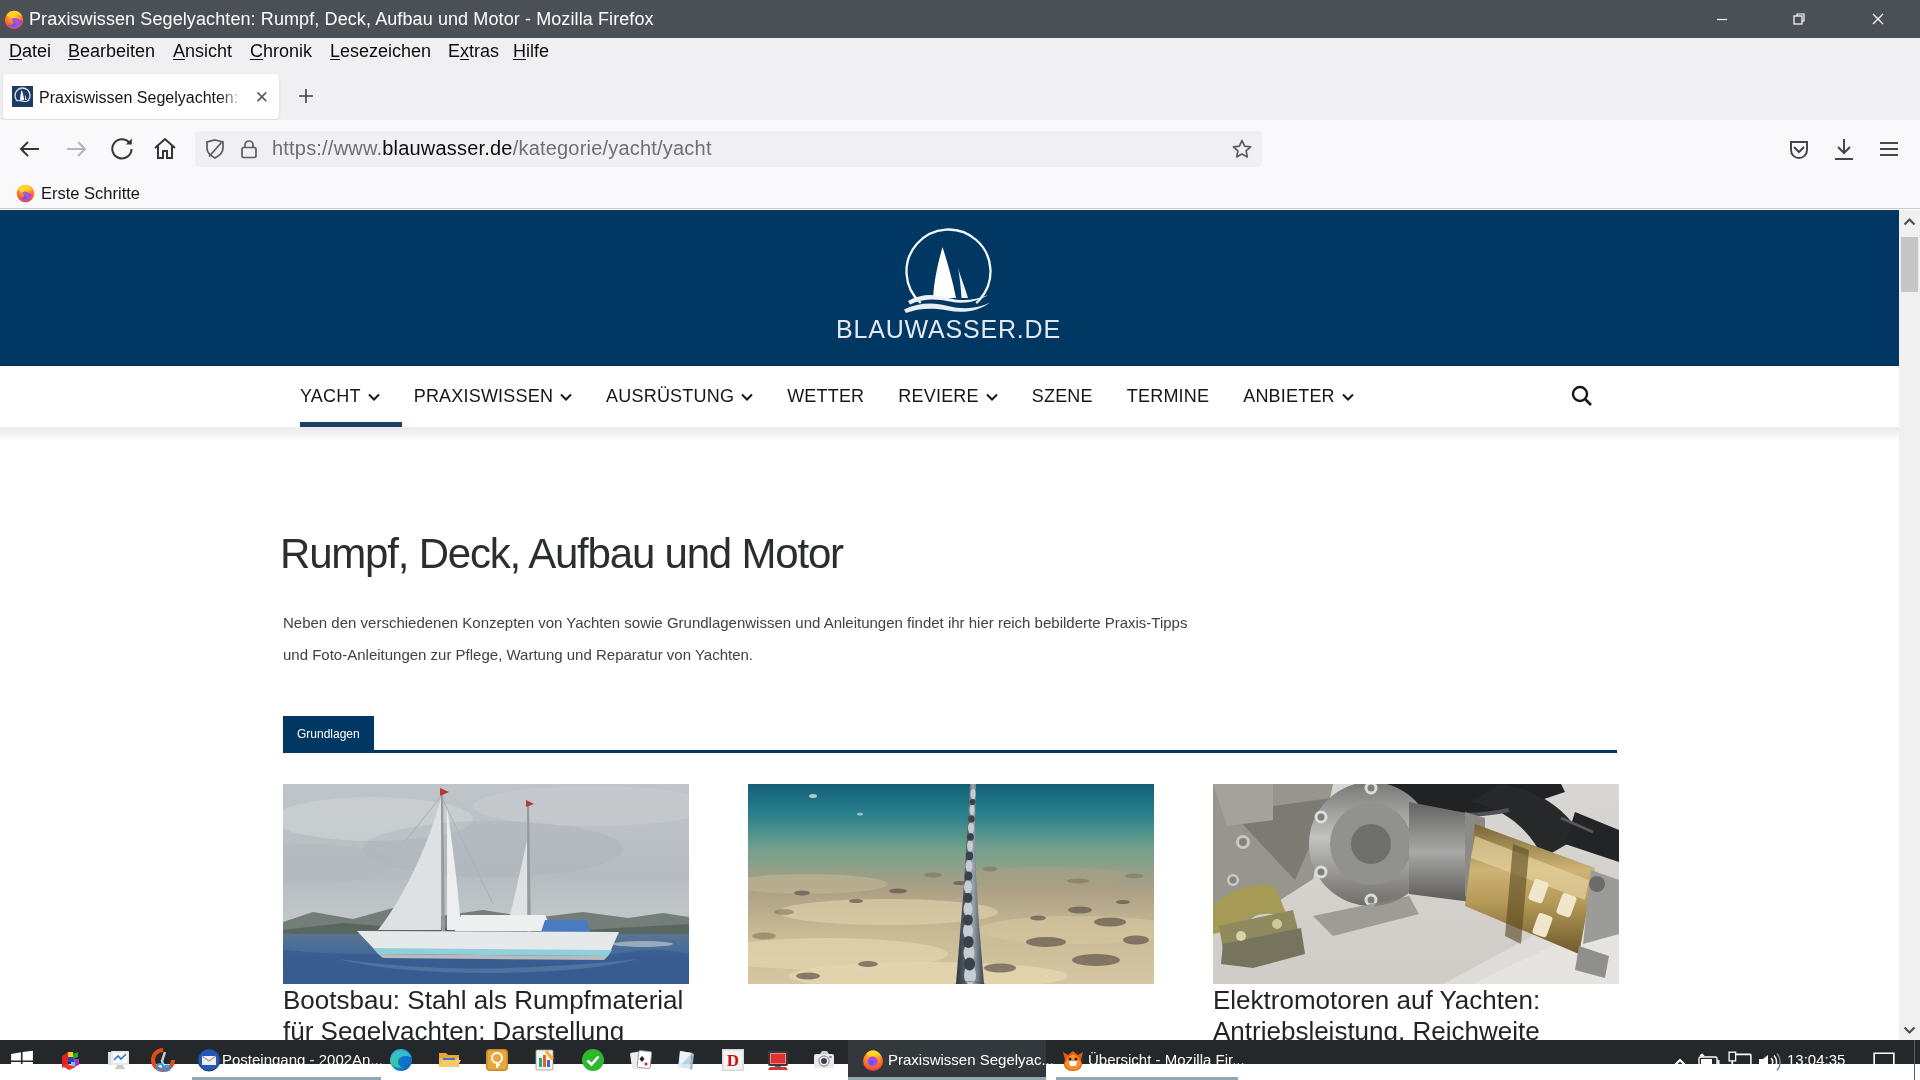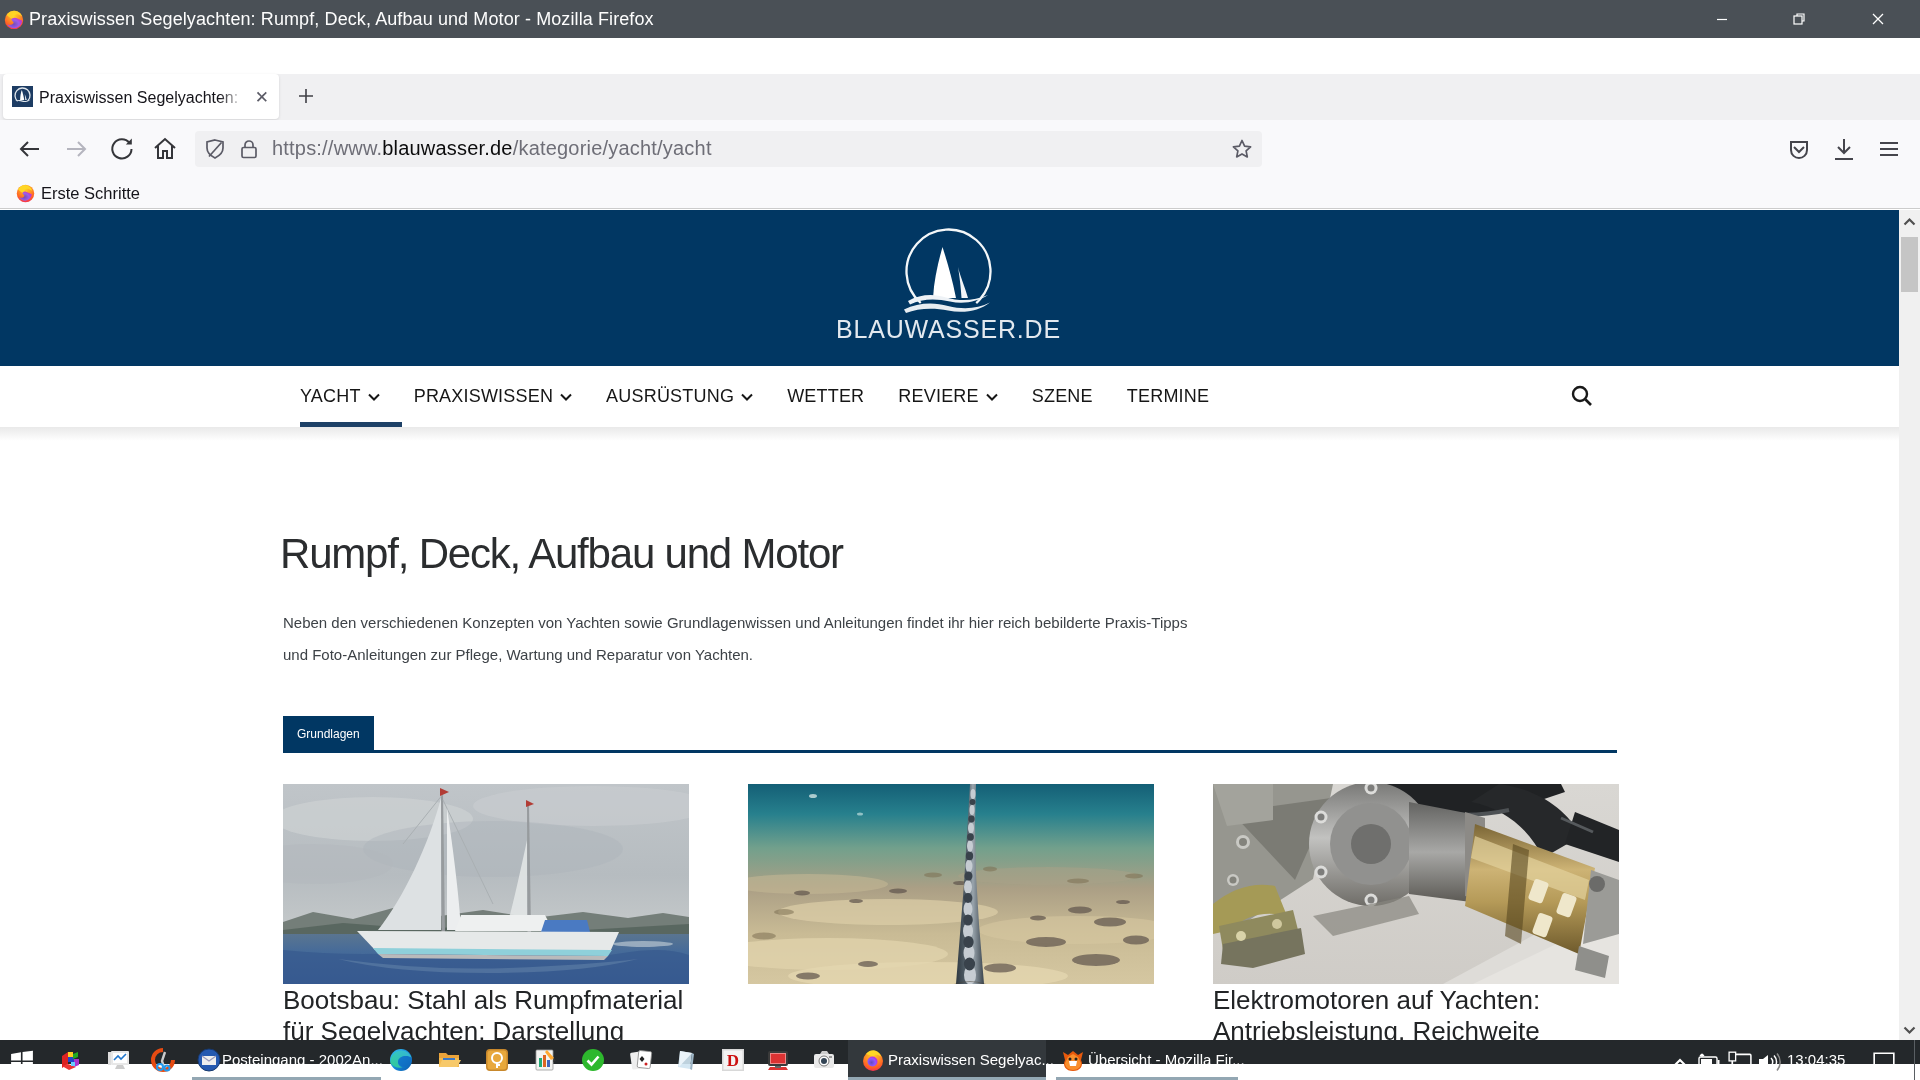--- a/index.html
+++ b/index.html
@@ -103,20 +103,29 @@
           <path d="M4.5 3.5v-2h7v7h-2" fill="none" stroke="#fff" stroke-width="1.2"></path>
         </svg>
       </div>
     <div class="wbtn" style="left:1855px">
         <svg width="13" height="13" viewBox="0 0 13 13">
           <path d="M1.5 1.5l10 10M11.5 1.5l-10 10" stroke="#fff" stroke-width="1.3"></path>
         </svg>
       </div>
   </div>
 
+  <div id="menubar">
+    <span class="mi" style="left:9px"><u>D</u>atei</span>
+    <span class="mi" style="left:68px"><u>B</u>earbeiten</span>
+    <span class="mi" style="left:173px"><u>A</u>nsicht</span>
+    <span class="mi" style="left:250px"><u>C</u>hronik</span>
+    <span class="mi" style="left:330px"><u>L</u>esezeichen</span>
+    <span class="mi" style="left:448px">E<u>x</u>tras</span>
+    <span class="mi" style="left:513px"><u>H</u>ilfe</span>
+  </div>
 
   <div id="tabbar">
     <div id="tab1">
       <svg class="fava" width="21" height="21" viewBox="0 0 42 42">
         <rect width="42" height="42" fill="#1d3c63"></rect>
         <circle cx="21" cy="19" r="15" fill="none" stroke="#dfe6ec" stroke-width="2.6" stroke-dasharray="72 23" transform="rotate(131 21 19)"></circle>
         <path d="M19.5 8 C17.5 14 16.5 21 16.2 28 L24.5 28 C23 20 21.5 13 19.5 8 z" fill="#fff"></path>
         <path d="M25.5 16 C27 19.5 28.5 24 29.5 28 L26.5 28 C26.4 24 26 19.5 25.5 16 z" fill="#eef2f6"></path>
         <path d="M6 30 C11 27.5 16 27.3 21 28.8 C27 30.5 32 30 37 27.5 C32 31.5 26 33 20.5 31.5 C15.5 30 10 30 6 30 z" fill="#dfe6ec"></path>
       </svg>
@@ -199,20 +208,23 @@
             </svg></div>
         <div class="mitem">AUSRÜSTUNG <svg width="12" height="8" viewBox="0 0 12 8">
               <path d="M1 1.5l5 5 5-5" fill="none" stroke="#161616" stroke-width="2"></path>
             </svg></div>
         <div class="mitem">WETTER</div>
         <div class="mitem">REVIERE <svg width="12" height="8" viewBox="0 0 12 8">
               <path d="M1 1.5l5 5 5-5" fill="none" stroke="#161616" stroke-width="2"></path>
             </svg></div>
         <div class="mitem">SZENE</div>
         <div class="mitem">TERMINE</div>
+        <div class="mitem">ANBIETER <svg width="12" height="8" viewBox="0 0 12 8">
+              <path d="M1 1.5l5 5 5-5" fill="none" stroke="#161616" stroke-width="2"></path>
+            </svg></div>
       </div>
       <svg id="searchico" width="24" height="24" viewBox="0 0 24 24">
           <circle cx="10" cy="10" r="7" fill="none" stroke="#191919" stroke-width="2.4"></circle>
           <path d="M15.5 15.5L21 21" stroke="#191919" stroke-width="2.6"></path>
         </svg>
     </div>
     <div id="navshadow"></div>
     <div id="content">
       <div id="h1">Rumpf, Deck, Aufbau und Motor</div>
       <div id="para">Neben den verschiedenen Konzepten von Yachten sowie Grundlagenwissen und Anleitungen findet ihr hier reich bebilderte Praxis-Tipps<br>und Foto-Anleitungen zur Pflege, Wartung und Reparatur von Yachten.</div>

